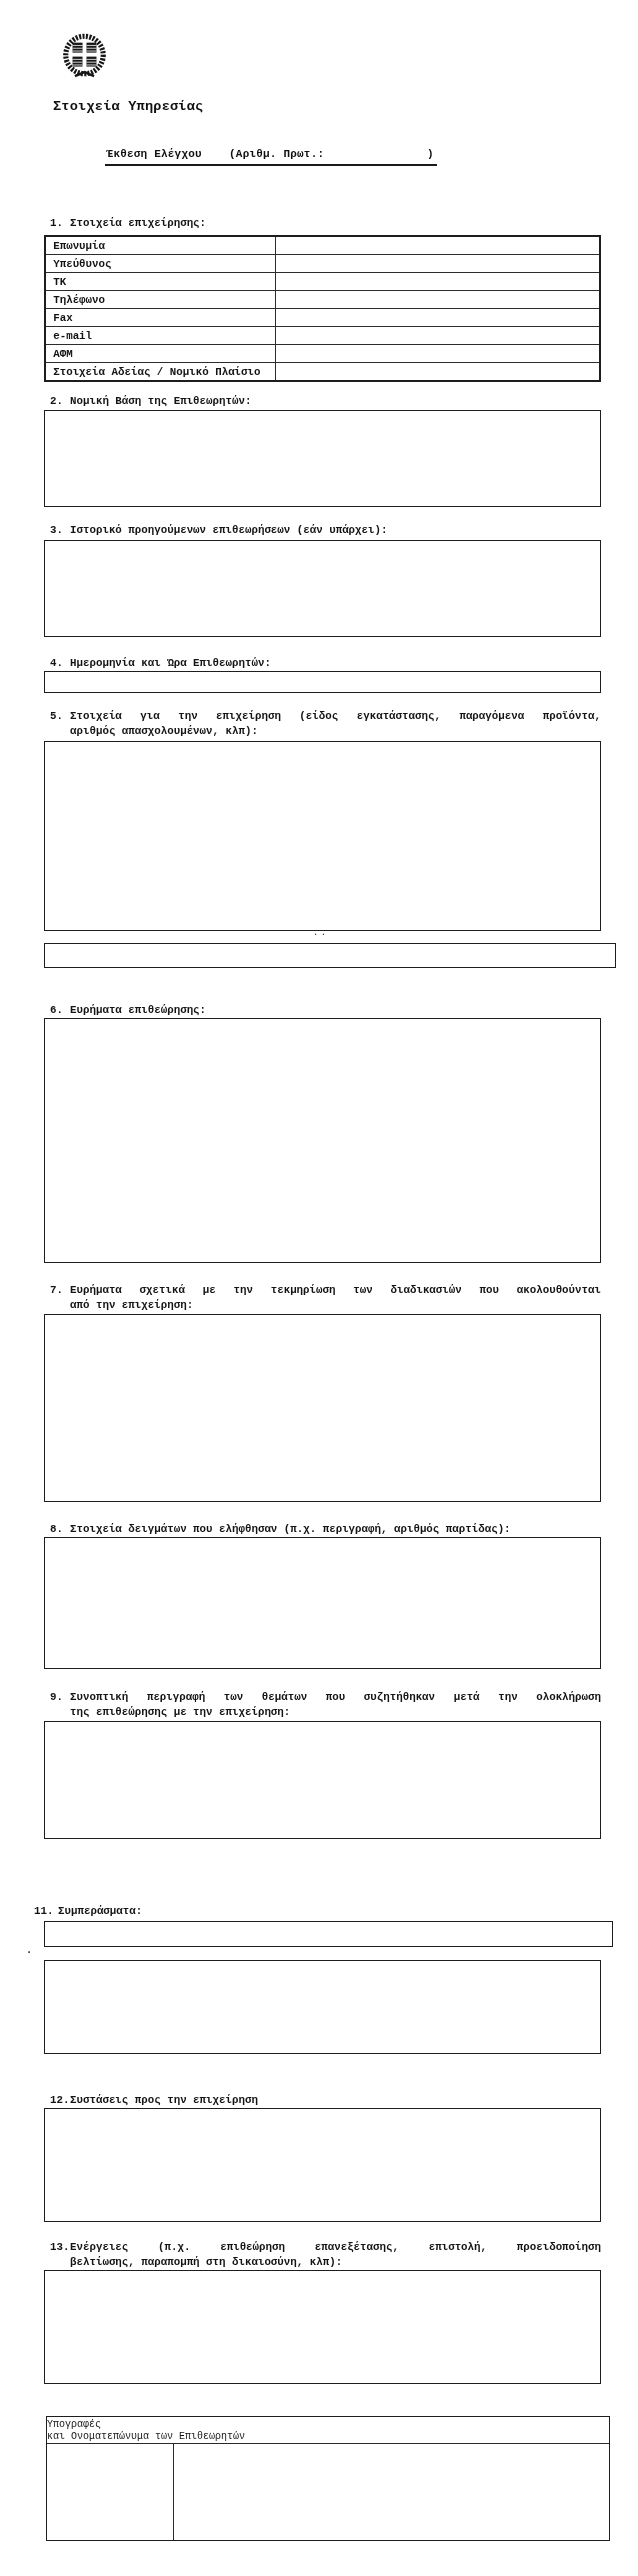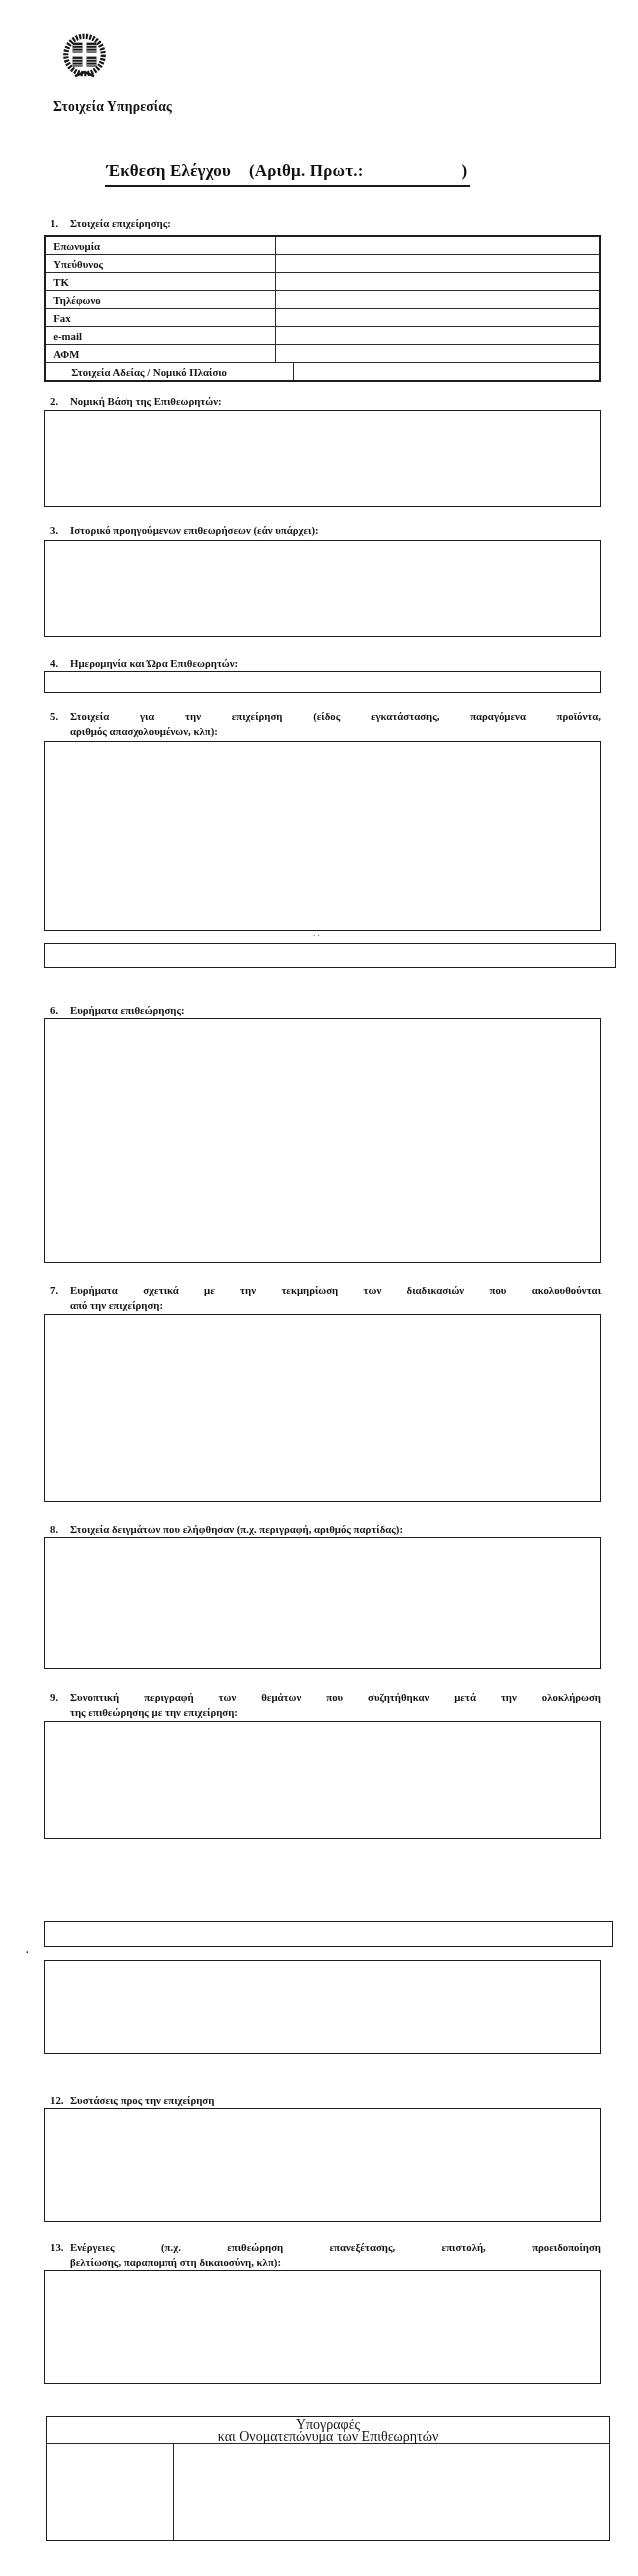--- a/index.html
+++ b/index.html
@@ -1,30 +1,30 @@
 <!DOCTYPE html>
 <html style="font-size:12.8px"><head>
 <meta charset="utf-8">
 <style>
   html,body{margin:0;padding:0;background:#e8e8e8;}
   .page{
     position:relative; width:639px; height:2576px; margin:0 auto;
     background:#fff; color:#111;
-    font-family:Liberation Serif, serif;
+    font-family:Liberation Mono, monospace;
     overflow:hidden;
   }
   
   .emblem{position:absolute; left:59px; top:32px; width:51px; height:50px;}
   .service-label{
     position:absolute; left:53px; top:99px;
     font-size:13.6px; font-weight:bold; letter-spacing:0.2px;
   }
   .title-wrap{
-    position:absolute; left:105px; top:161px;
-    font-size:17px; font-weight:bold; letter-spacing:0.2px;
+    position:absolute; left:105px; top:148px;
+    font-size:11px; font-weight:bold; letter-spacing:0.2px;
     border-bottom:2.4px solid #1a1a1a; padding:0 3.2px 4px 1.6px;
     white-space:nowrap;
   }
   .title-gap{display:inline-block; width:89px;}
   
   .sec{
     position:absolute; left:50px; width:551px;
     font-size:10.8px; font-weight:bold; line-height:15px;
     display:flex; color:#141414;
   }
@@ -66,21 +66,21 @@
     position:absolute; left:44px; top:235px; width:557px; height:147px;
     box-sizing:border-box; border:2px solid #1d1d1d;
     display:flex; flex-direction:column;
   }
   .t1row{
     flex:1; display:flex; align-items:center;
     border-bottom:1.4px solid #2c2c2c; box-sizing:border-box;
     background-image:repeating-linear-gradient(90deg, rgba(255,255,255,0) 0 33px, #fff 33px 38px);
     background-size:100% 1.4px; background-position:left bottom; background-repeat:no-repeat;gap:40px;
   }
-  .t1row:last-child{border-bottom:none;padding-left:18px;}
+  .t1row:last-child{border-bottom:none;}
   .t1label{
     flex:none; width:230px; align-self:stretch; display:flex; align-items:center;
     border-right:1.3px solid #2c2c2c; box-sizing:border-box;
     padding-left:7.2px; font-size:10.8px; font-weight:bold; color:#141414;
   }
   .t1value{flex:1; align-self:stretch;}
   
   .dots{position:absolute; left:313px; top:928px; font-size:8.8px; letter-spacing:2.4px; color:#222;}
   .stray-dot{position:absolute; left:26px; top:1944px; font-size:10.4px; font-weight:bold; color:#222;}
   
@@ -89,21 +89,21 @@
     box-sizing:border-box; border:1.6px solid #1d1d1d;
     display:flex; flex-direction:column;
     background-image:
       repeating-linear-gradient(90deg, rgba(255,255,255,0) 0 29.5px, #fff 29.5px 36px),
       repeating-linear-gradient(90deg, rgba(255,255,255,0) 0 39px, #fff 39px 46px);
     background-size:100% 1.6px,100% 1.6px; background-position:left top,left bottom;
     background-repeat:no-repeat,no-repeat; background-origin:border-box;
   }
   .sighead{
     flex:none; height:27px; border-bottom:1.6px solid #2a2a2a; box-sizing:border-box;
-    text-align:center; font-size:14px; line-height:12.8px; padding-top:1.6px; color:#161616;
+    text-align:left; font-size:10px; line-height:12.8px; padding-top:1.6px; color:#161616;
   }
   .sigbody{flex:1; display:flex;}
   .sigleft{flex:none; width:127px; border-right:1.3px solid #2c2c2c; box-sizing:border-box;}
   .sigright{flex:1;}
 </style>
 </head>
 <body>
 
 <div class="page">
 
@@ -233,20 +233,24 @@
 
   <div class="sec h9">
     <span class="num">9.</span>
     <span class="txt">
       <span class="jl">Συνοπτική περιγραφή των θεμάτων που συζητήθηκαν μετά την ολοκλήρωση</span>
       <span>της επιθεώρησης με την επιχείρηση:</span>
     </span>
   </div>
   <div class="box box9"></div>
 
+  <div class="sec h11">
+    <span class="num">11.</span>
+    <span class="txt">Συμπεράσματα:</span>
+  </div>
   <div class="box box11a"></div>
   <div class="stray-dot">.</div>
   <div class="box box11b"></div>
 
   <div class="sec h12">
     <span class="num">12.</span>
     <span class="txt">Συστάσεις προς την επιχείρηση</span>
   </div>
   <div class="box box12"></div>
 

